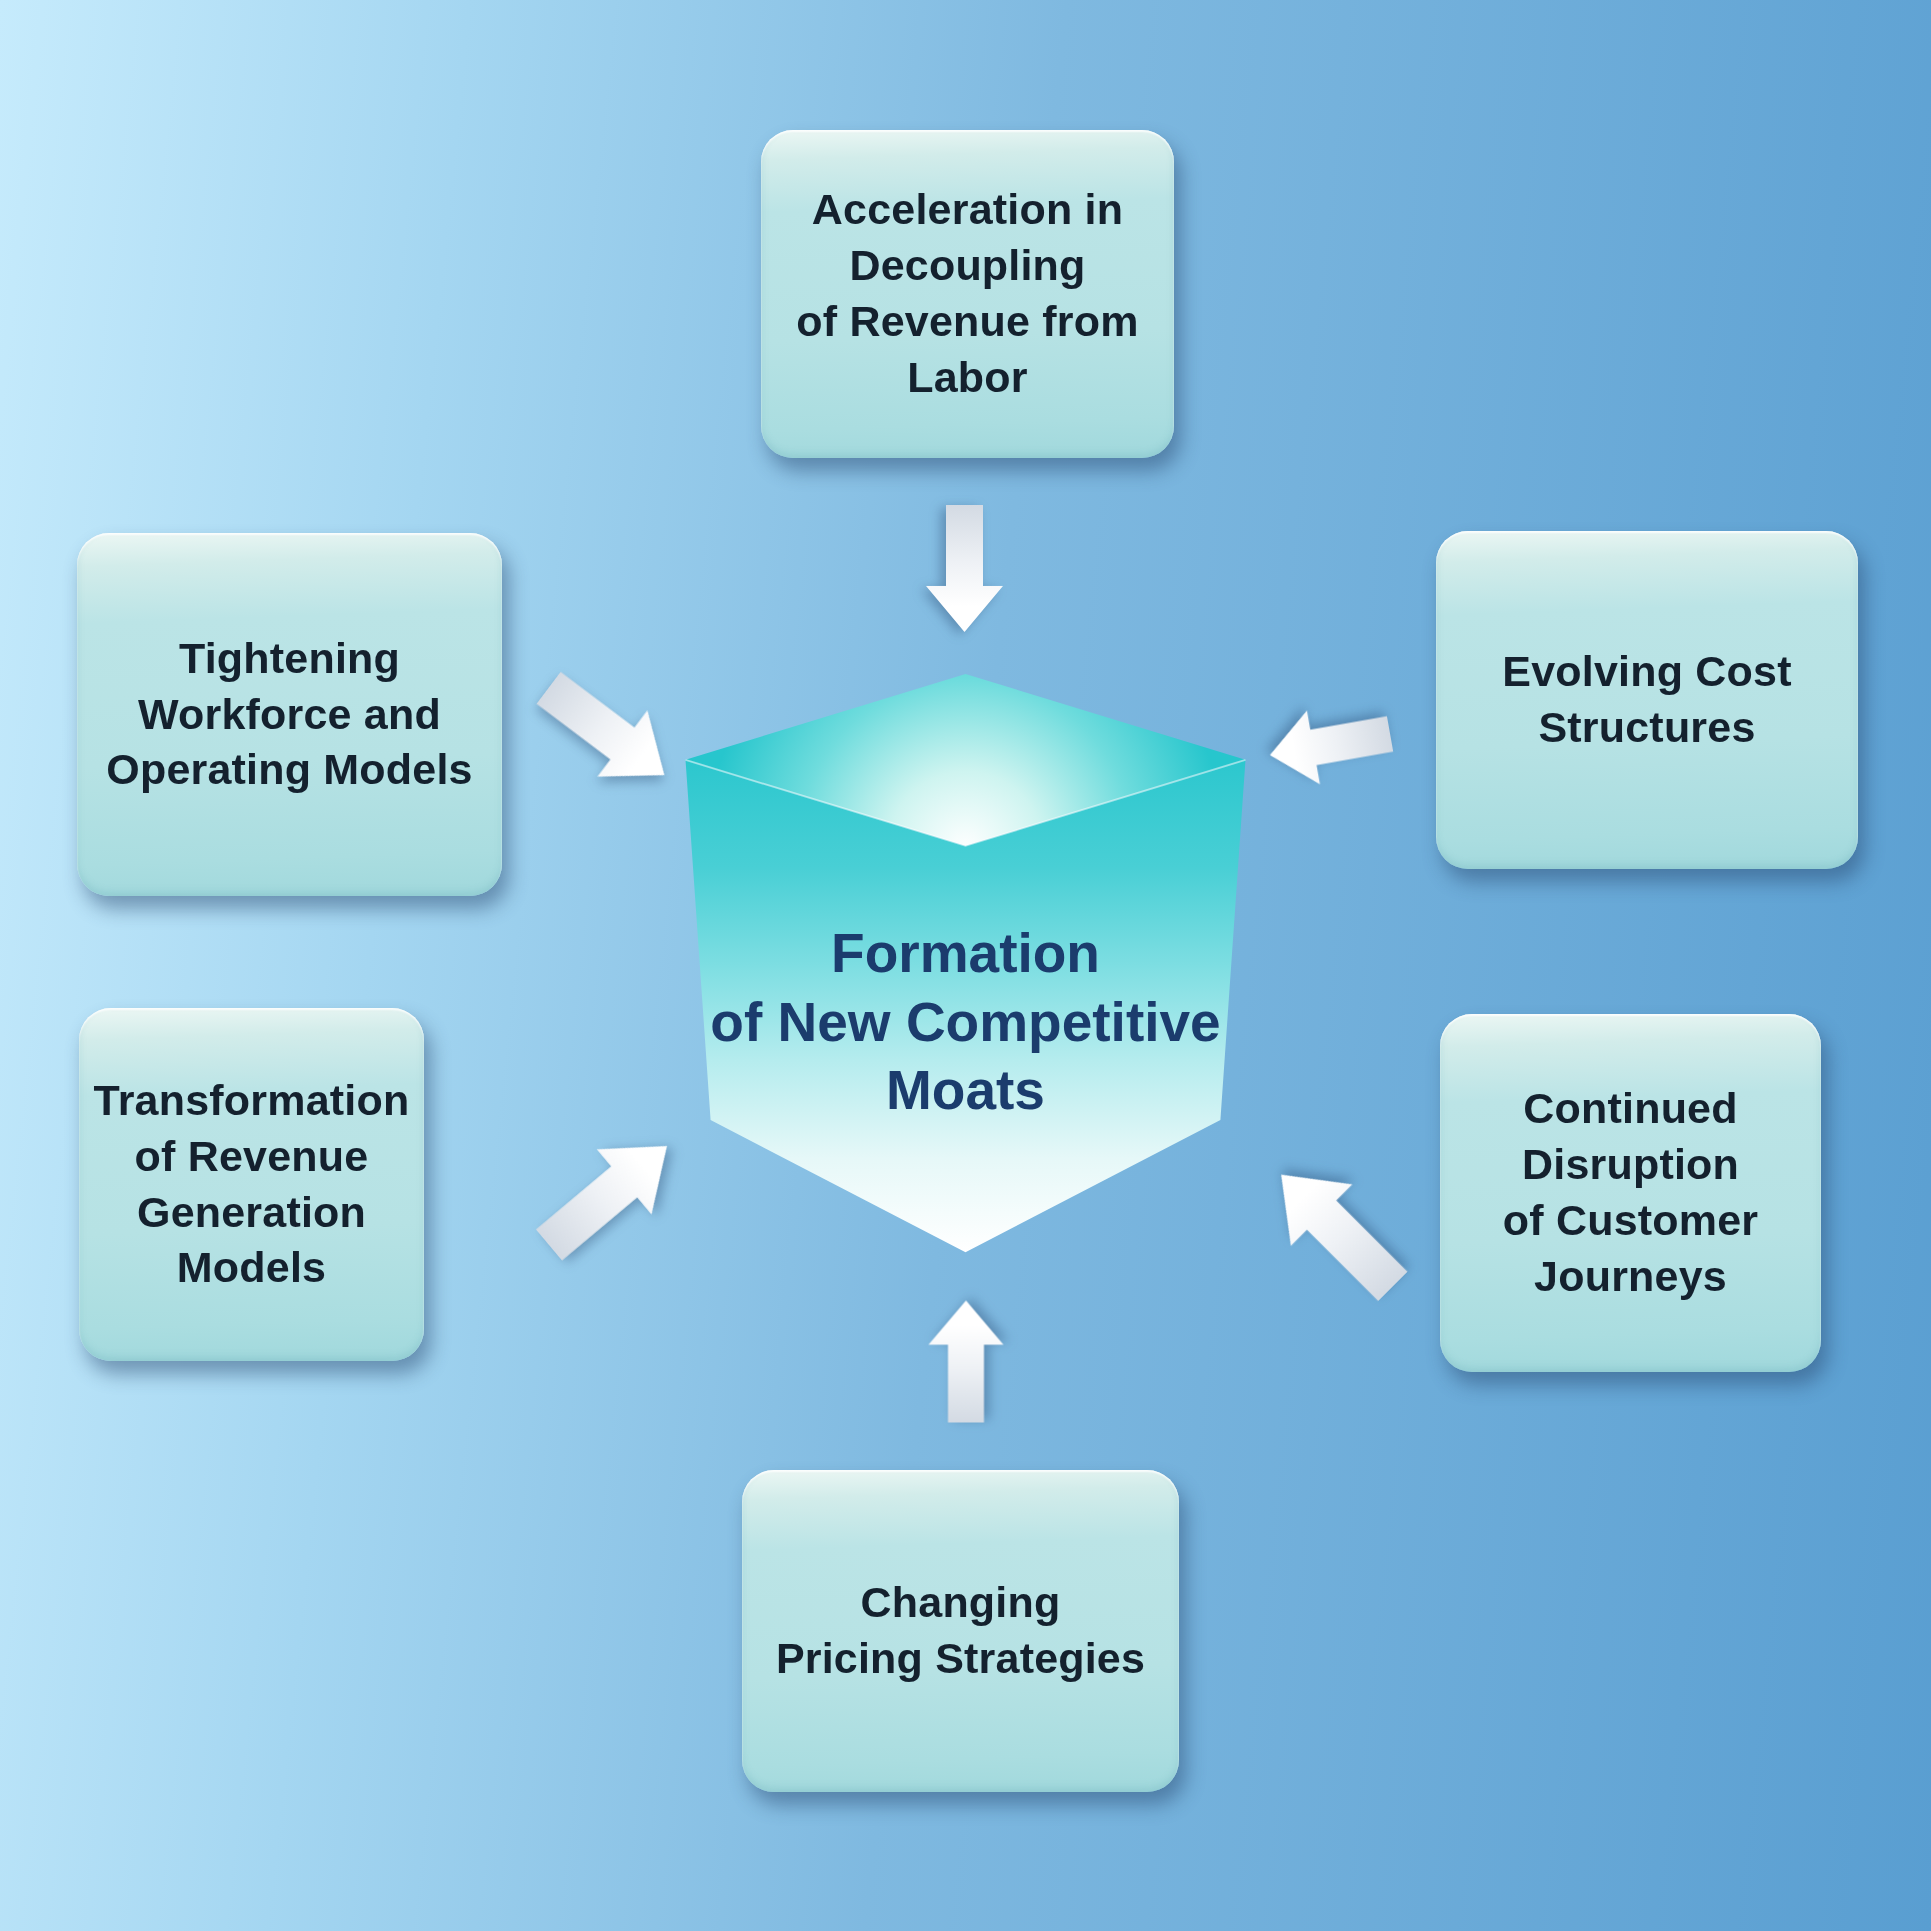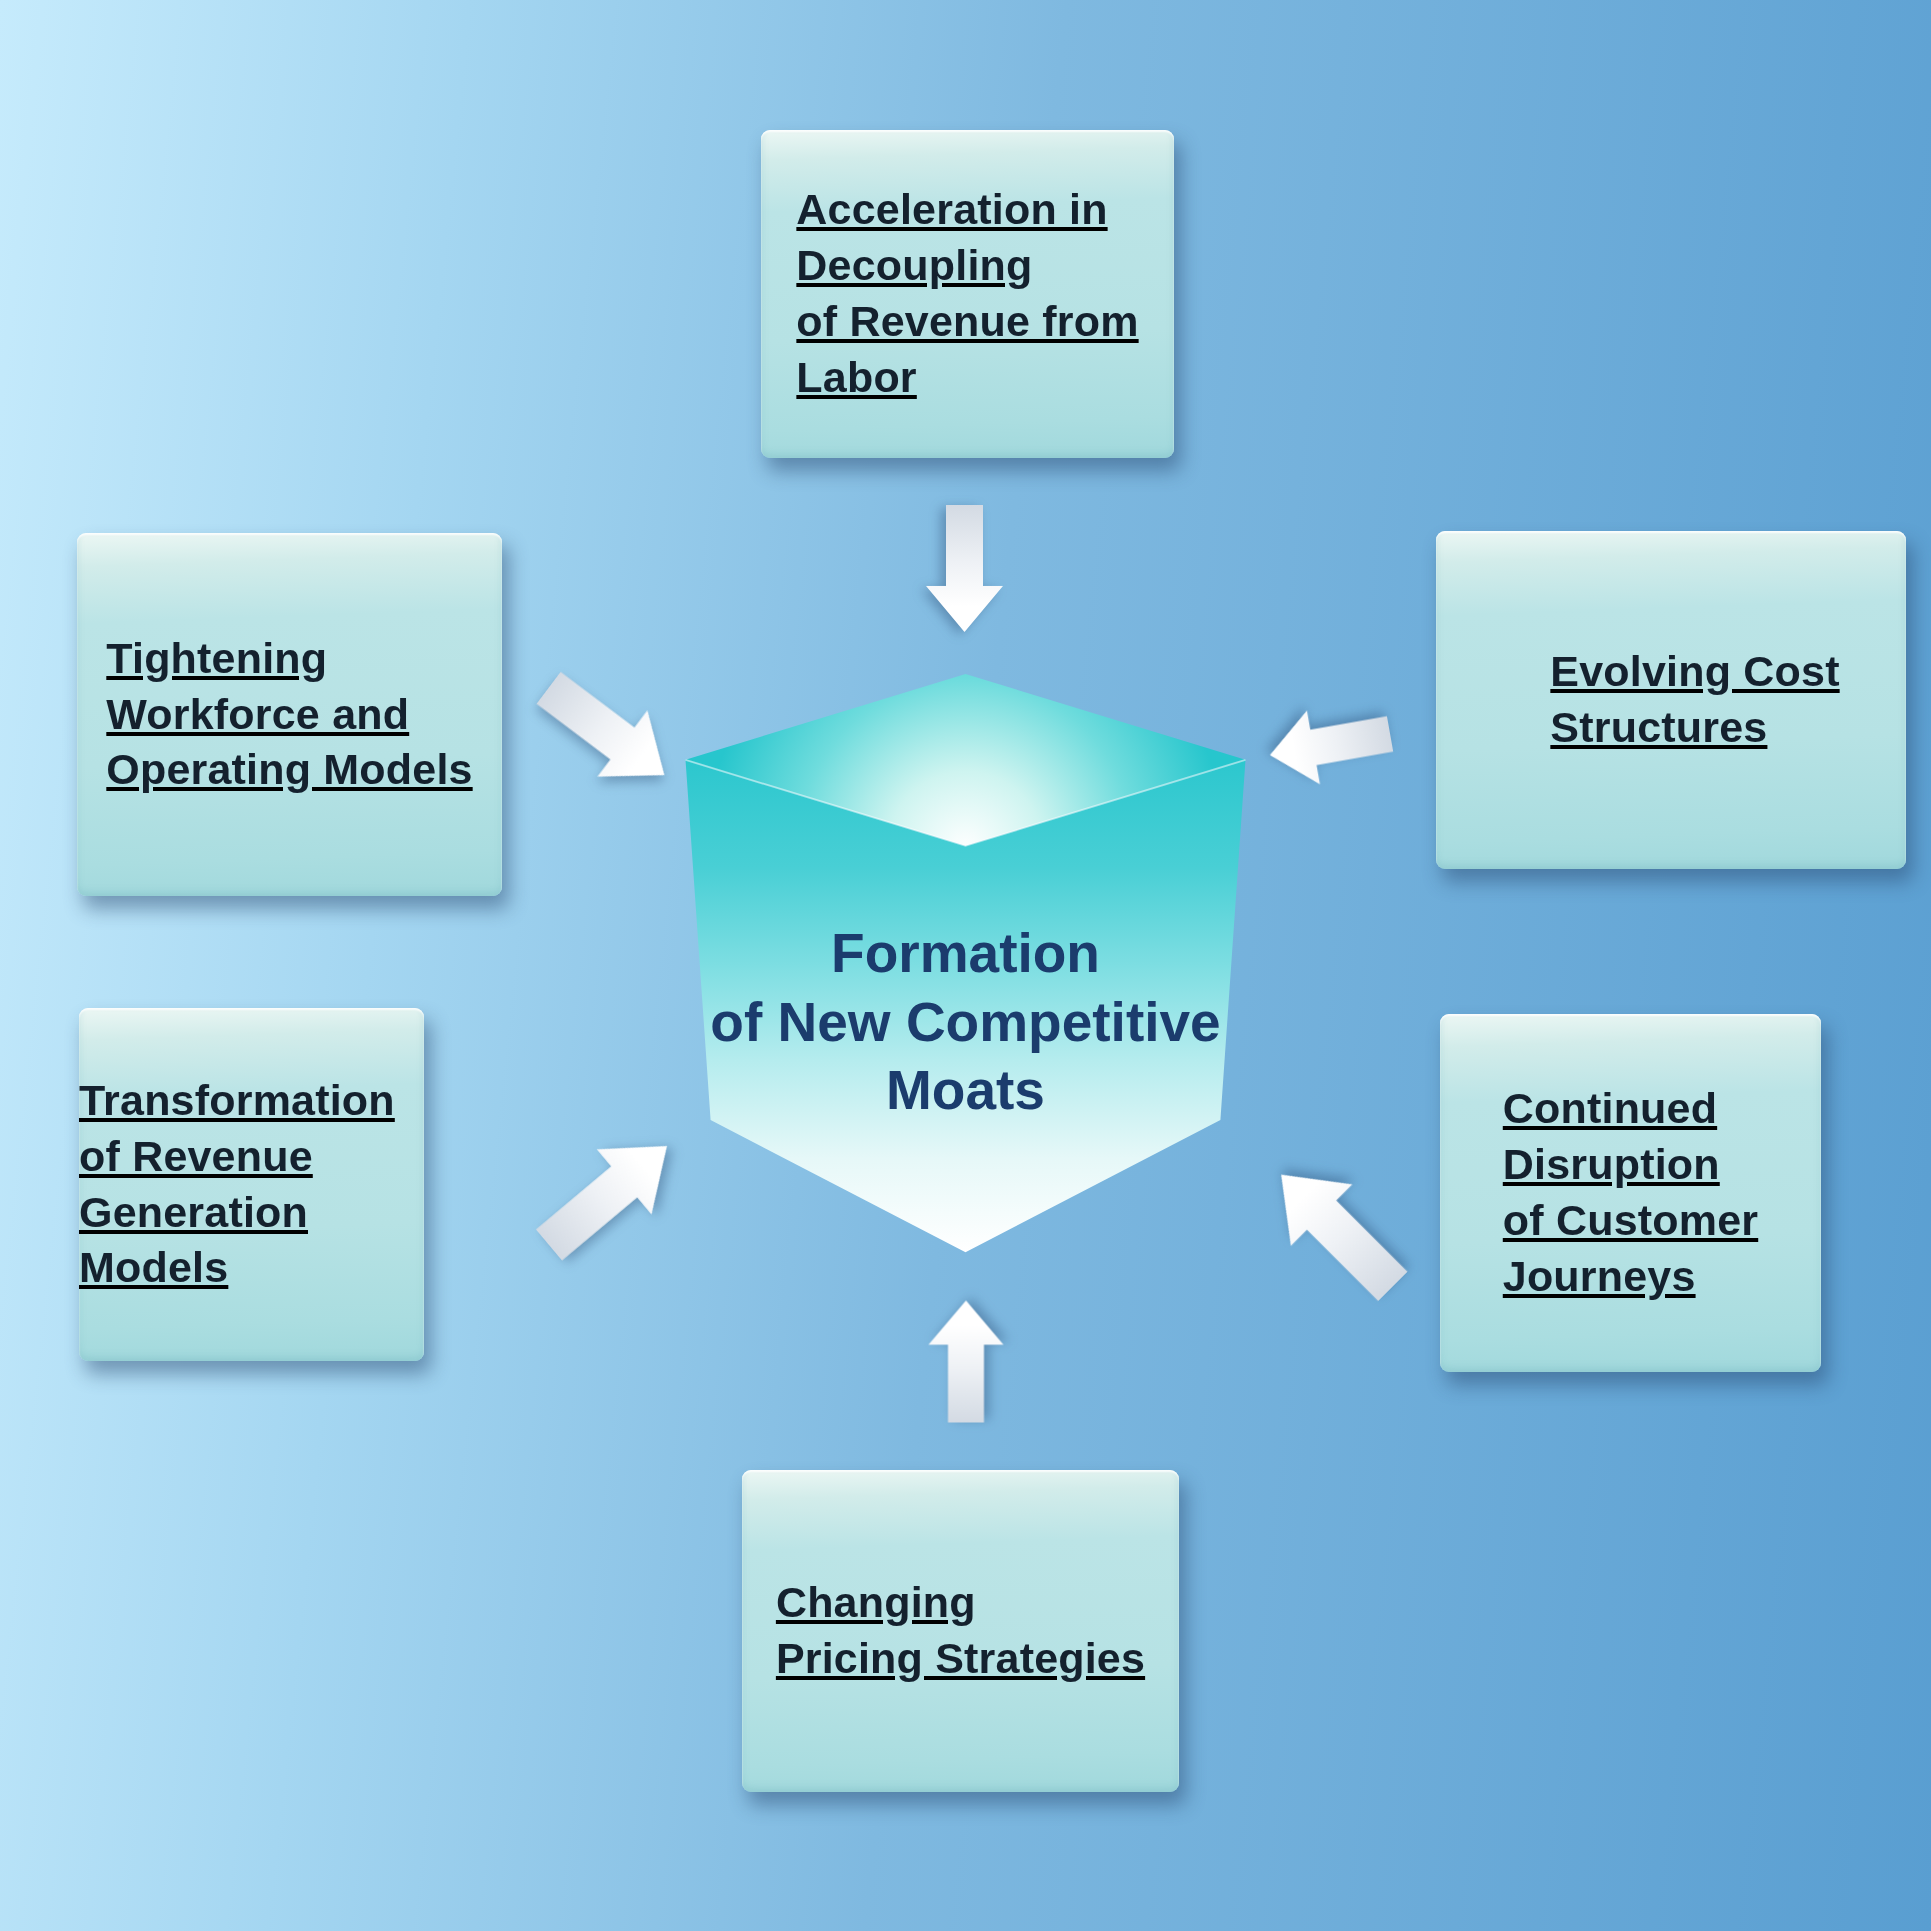--- a/index.html
+++ b/index.html
@@ -12,45 +12,45 @@
       var(--bg-light,#c6ebfc) 0%,
       #a4d6f1 22%,
       #7fb9e0 50%,
       var(--bg-dark,#599ed1) 100%);
   }
   .layer{position:absolute;left:0;top:0;width:1931px;height:1931px;}
 
   
   .box{
     position:absolute;
-    border-radius:9px;
+    border-radius:32px;
     background:linear-gradient(178deg,
       #ecf7f4 0%,
       #d2ecea 9%,
       var(--box-fill,#bbe4e6) 24%,
       #b6e2e4 62%,
       #aadde0 88%,
       #a0d8dc 100%);
     box-shadow:6.8px 12.6px 19.3px rgba(40,72,110,0.48),
                inset 0 1.9px 1.9px rgba(255,255,255,0.85),
                inset 0 -3.9px 7.7px rgba(110,175,185,0.30);
     display:flex;align-items:center;justify-content:center;
-    text-decoration:underline;
+    text-align:center;
   }
   .box-text{
     white-space:pre-line;
     color:var(--box-text,#14212e);
     font-weight:bold;
     font-size:43px;
     line-height:1.3;
     letter-spacing:0.2px;
   }
   .box-top        {left:761px; top:130px;  width:413px; height:328px;}
   .box-upper-left {left:77px;  top:533px;  width:425px; height:363px;}
-  .box-upper-right{left:1436px;top:531px;  width:422px; height:338px;padding-left:48px;}
+  .box-upper-right{left:1436px;top:531px;  width:422px; height:338px;}
   .box-lower-left {left:79px;  top:1008px; width:345px; height:353px;}
   .box-lower-right{left:1440px;top:1014px; width:381px; height:358px;}
   .box-bottom     {left:742px; top:1470px; width:437px; height:322px;}
 
   
   .cube-label{
     position:absolute;
     left:666px; top:911px; width:599px; height:222px;
     display:flex;align-items:center;justify-content:center;
     text-align:center;

